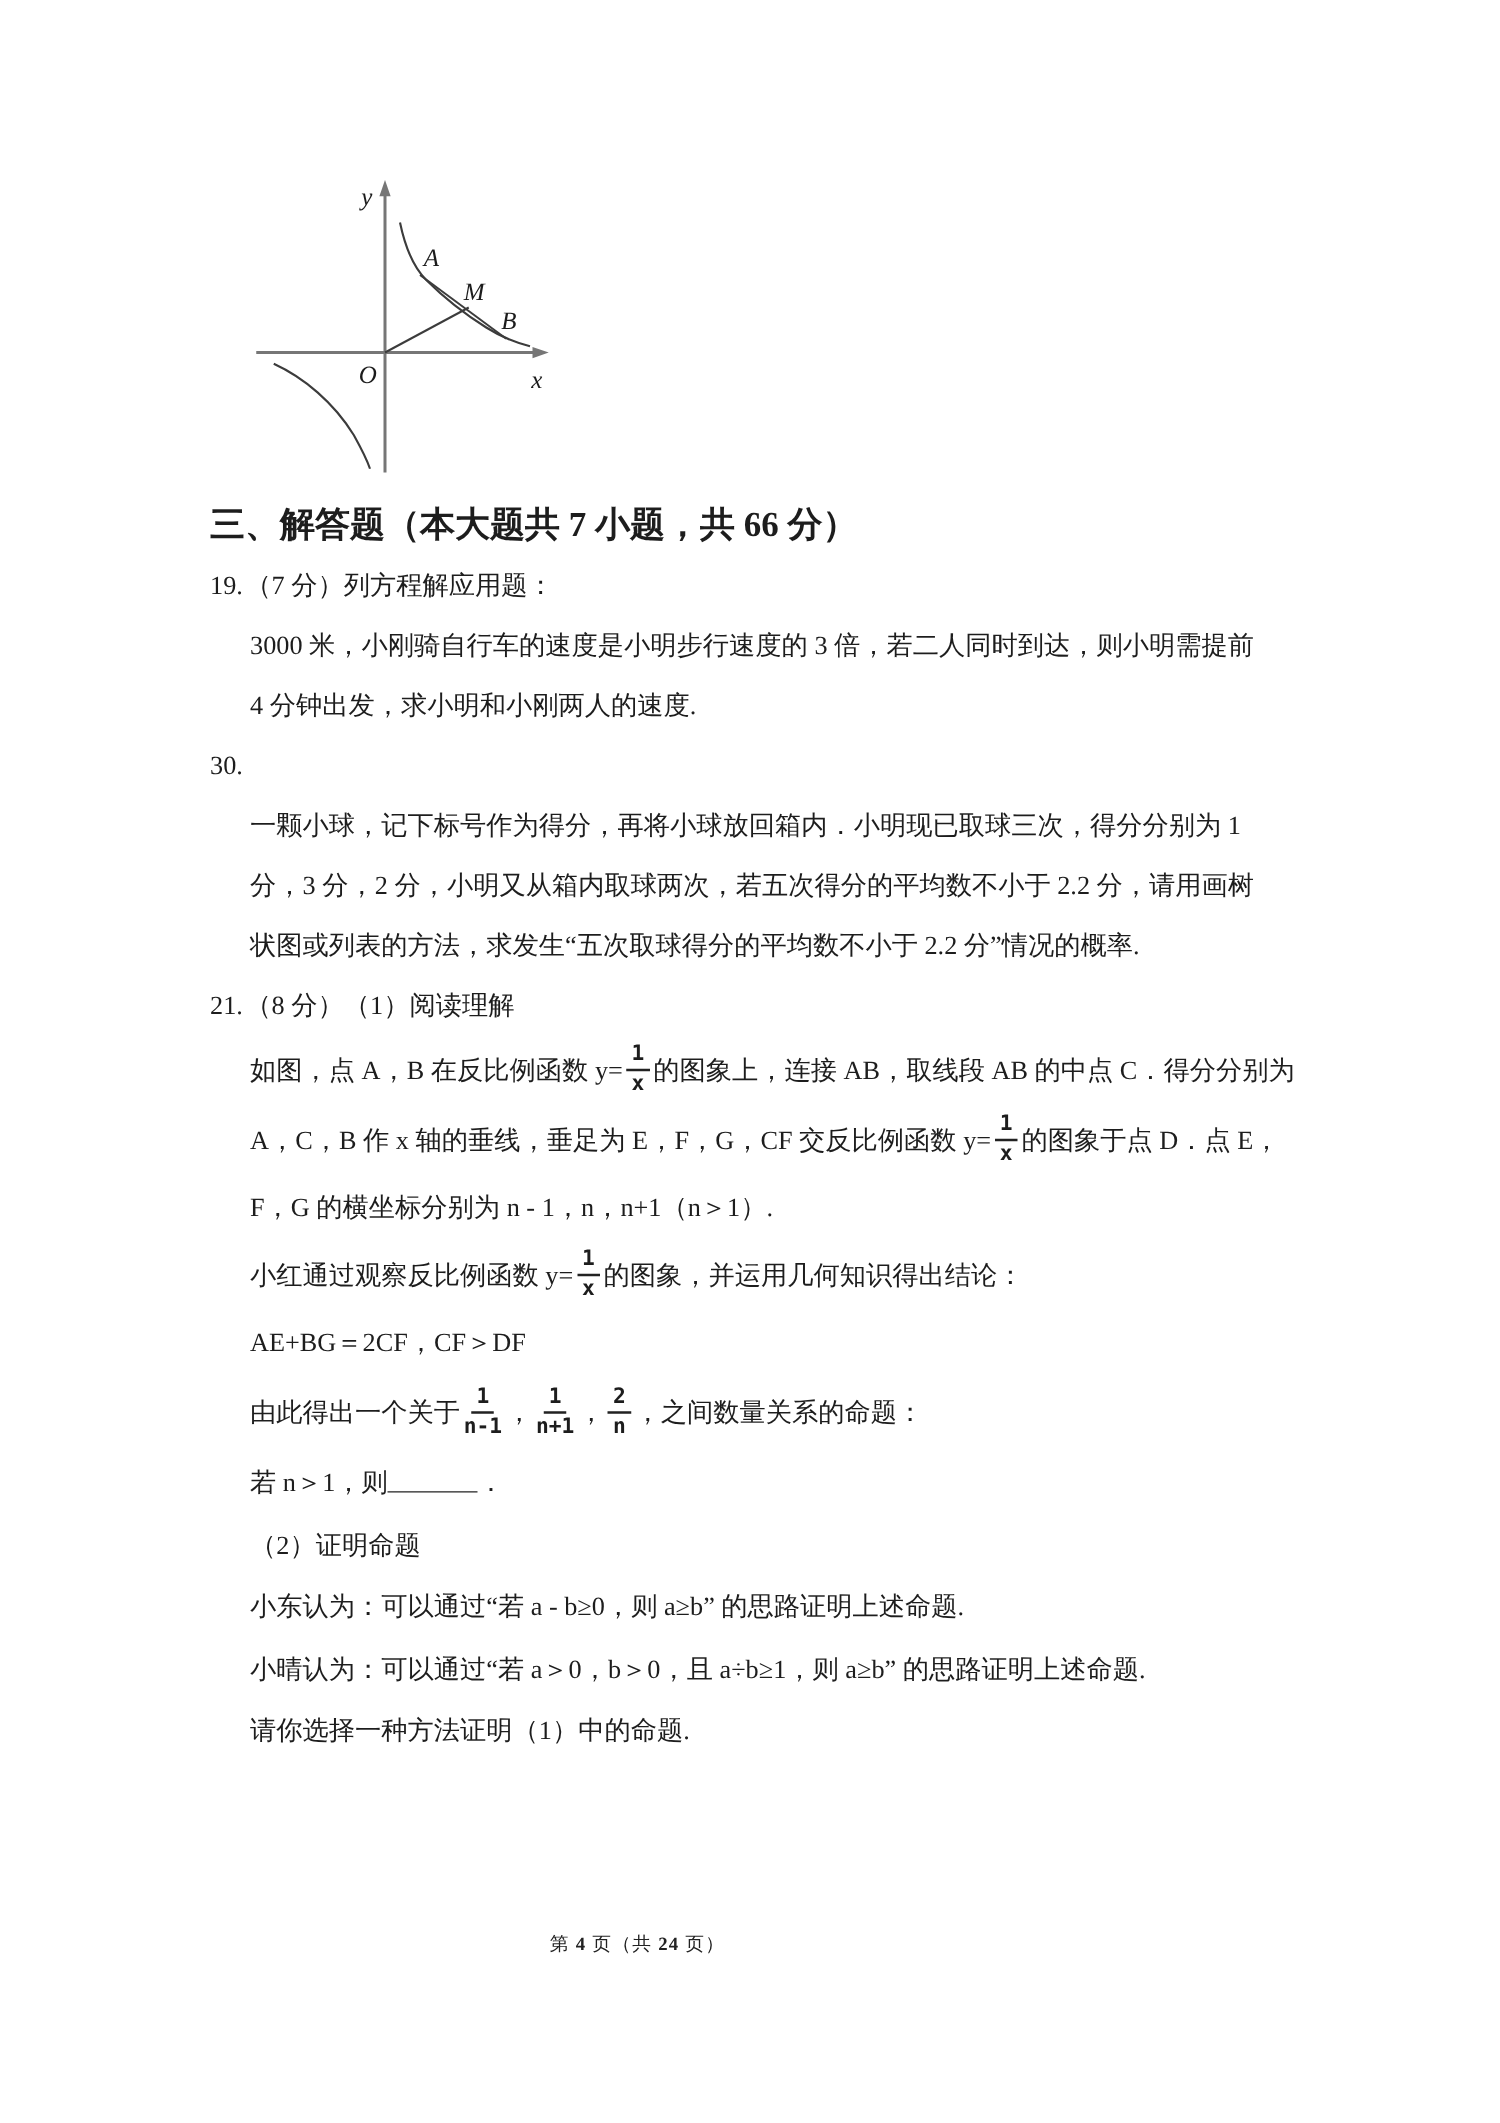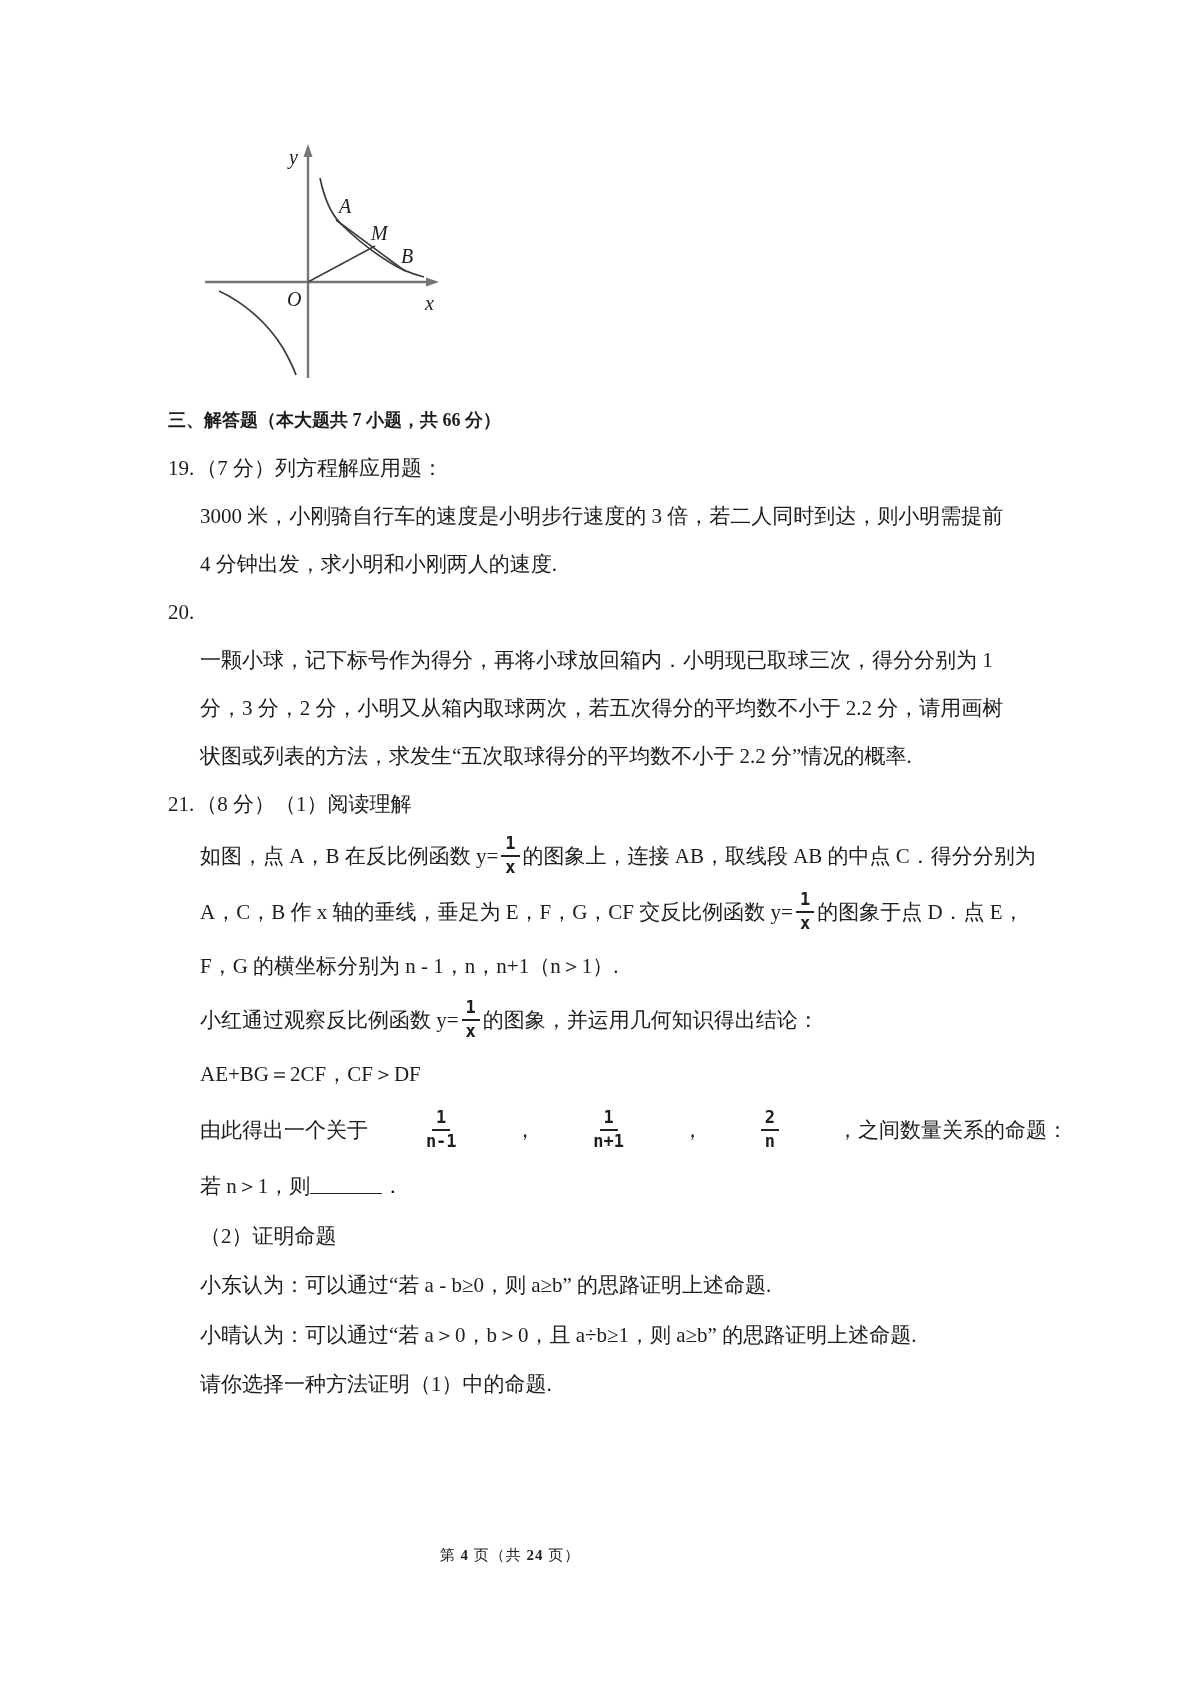--- a/index.html
+++ b/index.html
@@ -27,26 +27,26 @@
 
   
   .content {
     position:absolute; left:168px; top:396px; width:900px;
   }
   .line {
     display:flex; align-items:center;
     height:48px; white-space:pre;
   }
   .line.tall  { height:56px; }
-  .line.tall2 { height:60px;justify-content:space-between; }
+  .line.tall2 { height:60px; }
   .line.h52   { height:52px; }
   .line.h50   { height:50px; }
   .indent { padding-left:32px; }
   .heading {
-    font-weight:bold; font-size:18px;
+    font-weight:bold; font-size:28px;
     font-family:"Liberation Serif","DejaVu Serif",serif;
   }
   .num { margin-right:2px; }
 
   
   .frac {
     display:inline-flex; flex-direction:column; align-items:center;
     vertical-align:middle; margin:0 3px;
     font-family:"DejaVu Sans Mono","Liberation Mono",monospace;
     font-weight:bold; font-size:17px; line-height:1.15;
@@ -112,21 +112,21 @@
       <span>（7 分）列方程解应用题：</span>
     </div>
     <div class="line indent">
       <span>3000 米，小刚骑自行车的速度是小明步行速度的 3 倍，若二人同时到达，则小明需提前</span>
     </div>
     <div class="line indent">
       <span>4 分钟出发，求小明和小刚两人的速度.</span>
     </div>
 
     <div class="line">
-      <span class="num">20.</span>
+      <span class="num">30.</span>
     </div>
     <div class="line indent">
       <span>一颗小球，记下标号作为得分，再将小球放回箱内．小明现已取球三次，得分分别为 1</span>
     </div>
     <div class="line indent">
       <span>分，3 分，2 分，小明又从箱内取球两次，若五次得分的平均数不小于 2.2 分，请用画树</span>
     </div>
     <div class="line indent">
       <span>状图或列表的方法，求发生“五次取球得分的平均数不小于 2.2 分”情况的概率.</span>
     </div>

